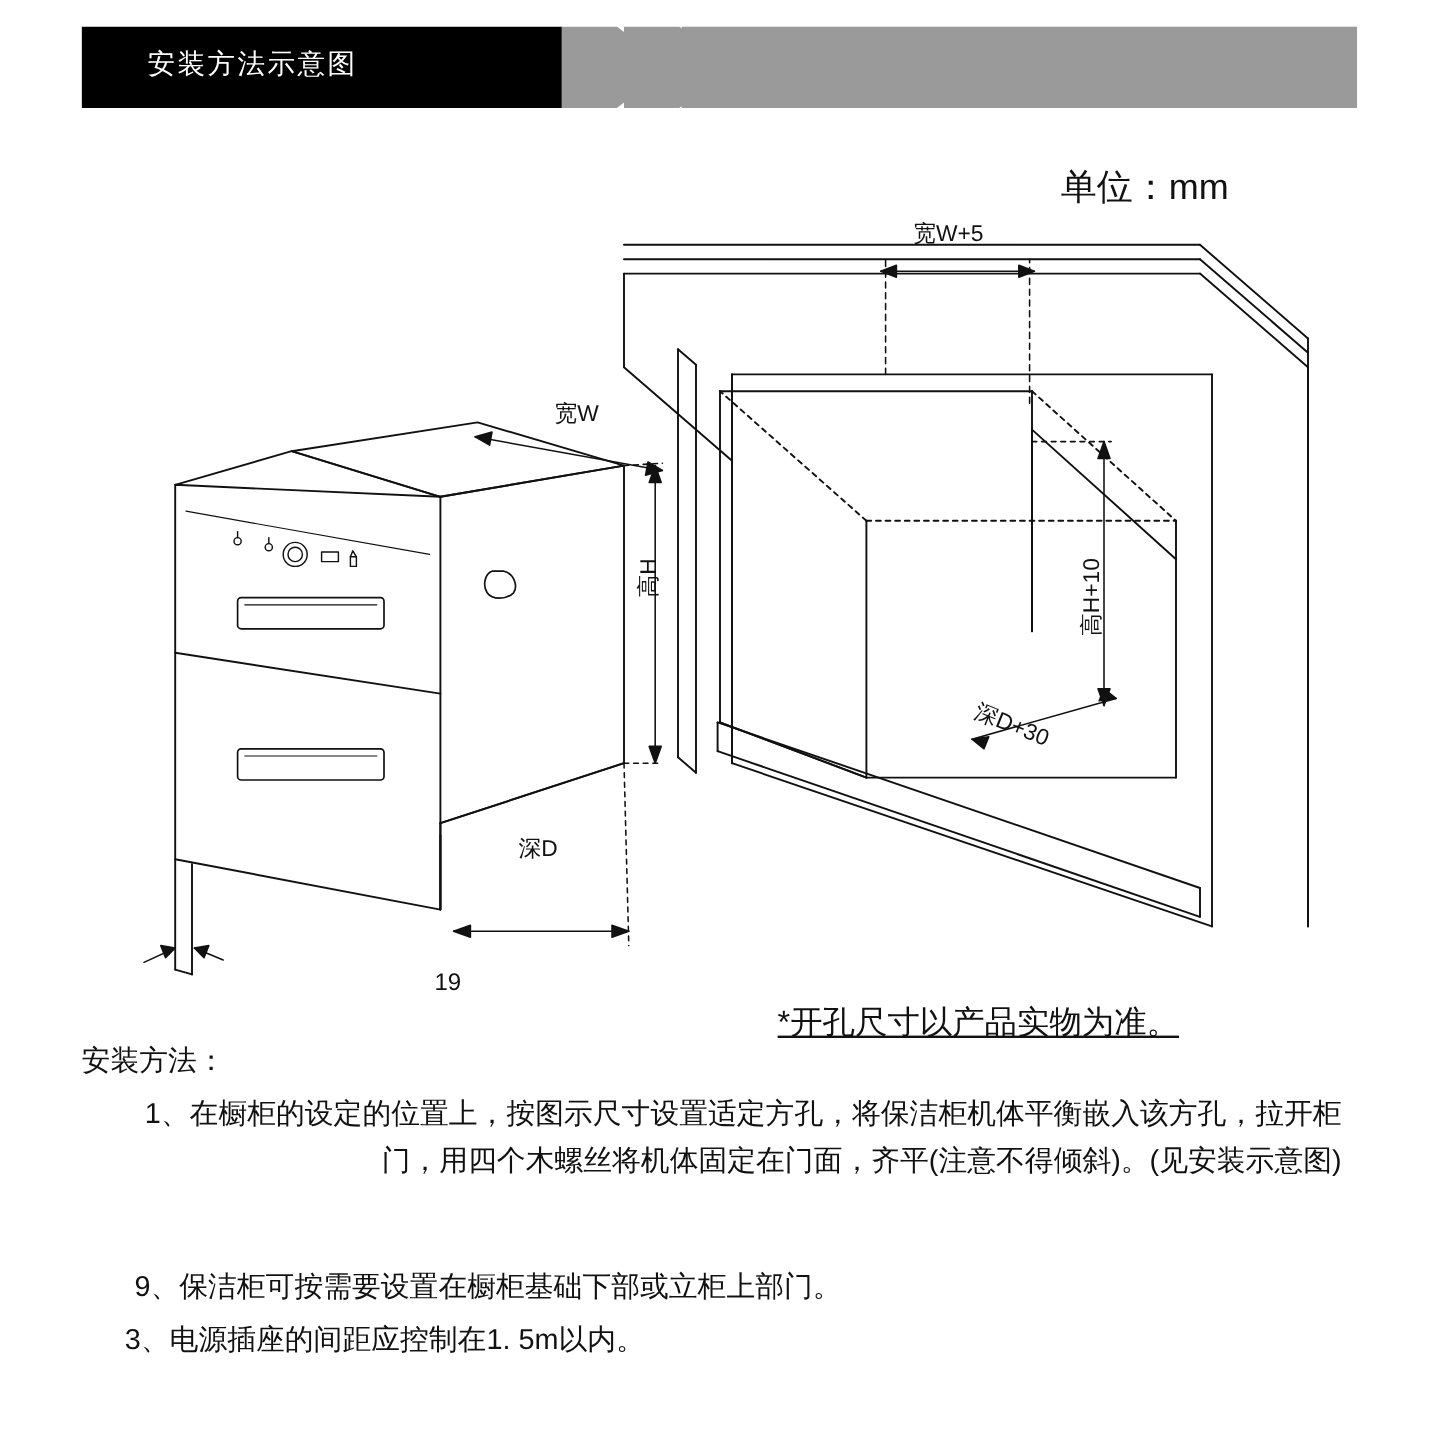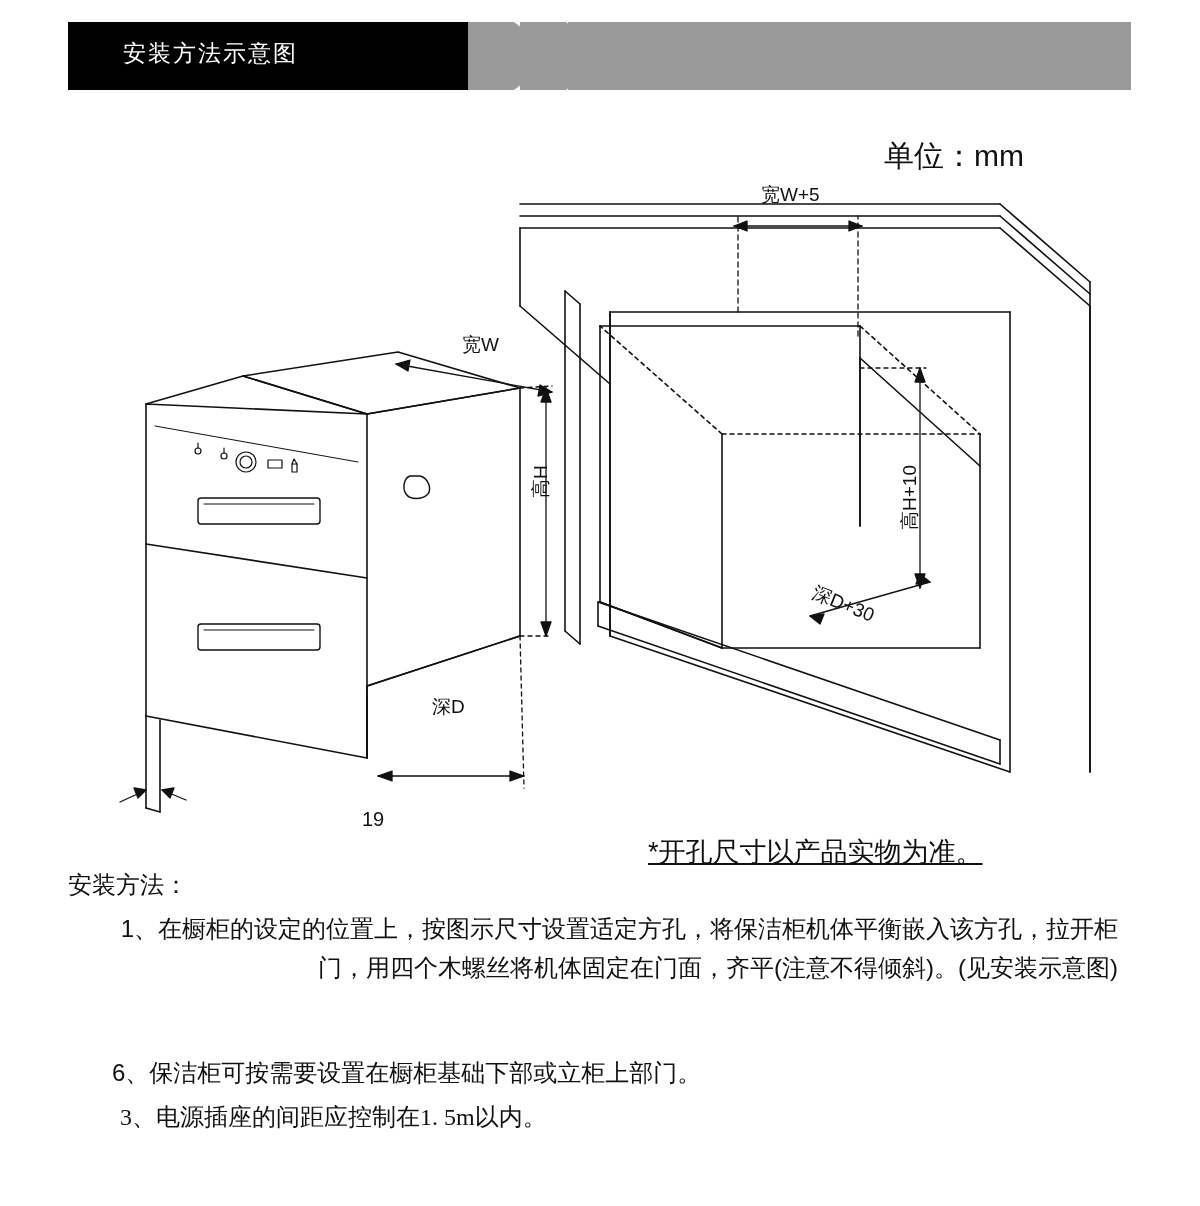--- a/index.html
+++ b/index.html
@@ -107,24 +107,23 @@
     text-align: right;
   }
   #inst-2 {
     position: absolute;
     left: 68px;
     top: 188px;
     text-indent: 44px;
   }
   #inst-3 {
     position: absolute;
-    left: 76px;
+    left: 60px;
     top: 232px;
     text-indent: 44px;
-    font-family: Liberation Serif, serif;
   }
 </style>
 </head>
 <body>
 
 <div id="header-banner">
   <svg width="1063" height="68" viewBox="0 0 1063 68" xmlns="http://www.w3.org/2000/svg">
     <polygon points="0,0 400,0 445,34 400,68 0,68" fill="#000000"></polygon>
     <polygon points="400,0 446,0 491,34 446,68 400,68" fill="#9a9a9a"></polygon>
     <polygon points="452,0 498,0 543,34 498,68 452,68" fill="#9a9a9a"></polygon>
@@ -272,15 +271,15 @@
 <div class="dim" id="dim-d30">深D+30</div>
 <div class="dim" id="dim-d">深D</div>
 <div class="dim" id="dim-18">19</div>
 
 <div class="lbl" id="unit-label">单位：mm</div>
 <div class="lbl" id="note-opening">*开孔尺寸以产品实物为准。</div>
 
 <div id="instructions">
   <div class="para" id="inst-heading">安装方法：</div>
   <div class="para" id="inst-1">1、在橱柜的设定的位置上，按图示尺寸设置适定方孔，将保洁柜机体平衡嵌入该方孔，拉开柜门，用四个木螺丝将机体固定在门面，齐平(注意不得倾斜)。(见安装示意图)</div>
-  <div class="para" id="inst-2">6、保洁柜可按需要设置在橱柜基础下部或立柜上部门。</div>
+  <div class="para" id="inst-2">9、保洁柜可按需要设置在橱柜基础下部或立柜上部门。</div>
   <div class="para" id="inst-3">3、电源插座的间距应控制在1. 5m以内。</div>
 </div>
 
 </body></html>

